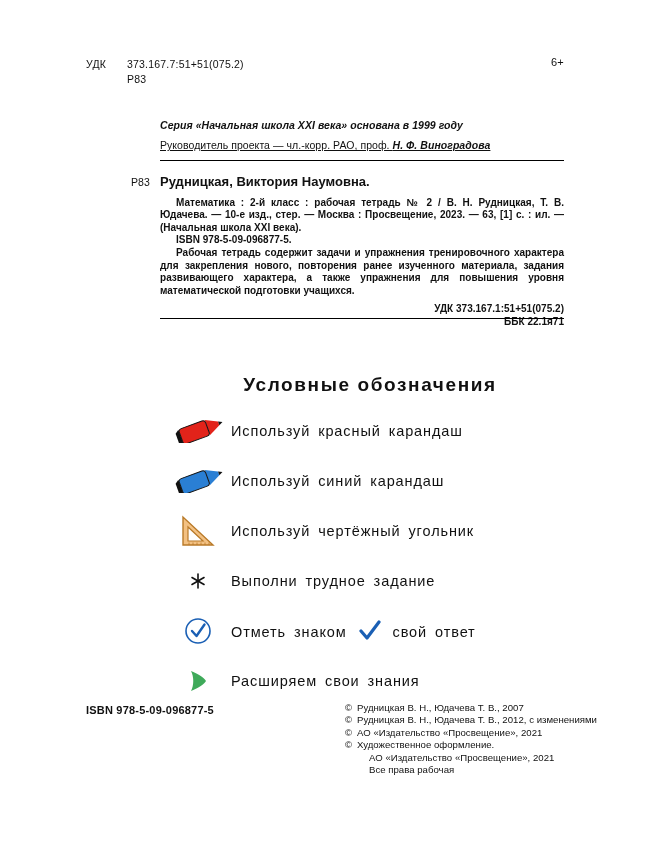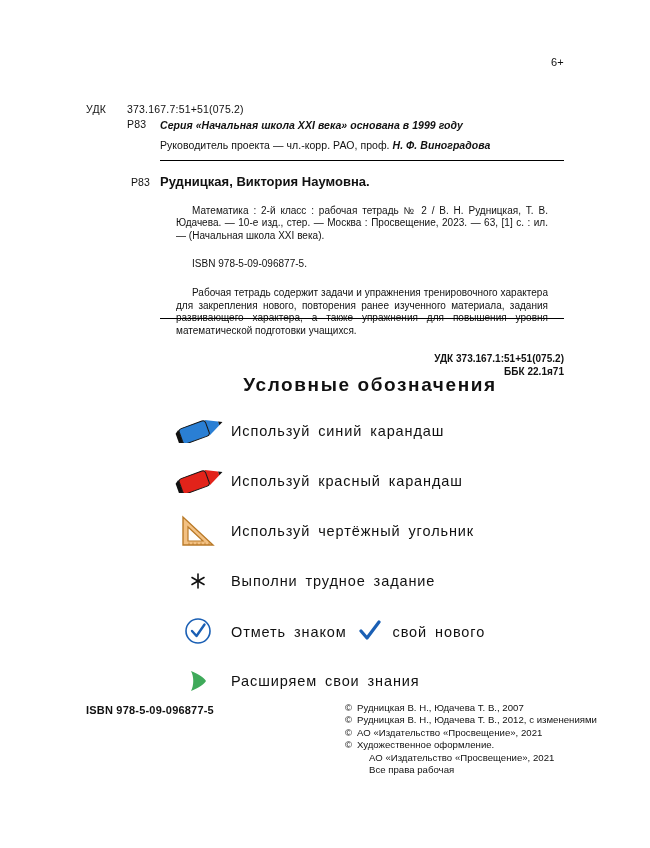--- a/index.html
+++ b/index.html
@@ -24,21 +24,20 @@
   }
 
   
   .top-codes {
     position: absolute;
     left: 86px;
     top: 57px;
     font-size: 10.5px;
     line-height: 14.5px;
     letter-spacing: 0.2px;
-    margin-top: 45px;
   }
   .top-codes .row {
     display: flex;
   }
   .top-codes .lbl {
     width: 41px;
     flex: none;
   }
   .top-codes .val {
     white-space: nowrap;
@@ -63,20 +62,21 @@
     font-style: italic;
     font-weight: bold;
     line-height: 15px;
     letter-spacing: 0.05px;
   }
   .leader-line {
     font-size: 10.5px;
     line-height: 16px;
     margin-top: 4px;
     letter-spacing: 0.05px;
+    text-decoration: underline;
   }
   .leader-line i {
     font-style: italic;
     font-weight: bold;
   }
   .rule {
     border-top: 1px solid #000;
     margin-top: 7px;
   }
 
@@ -97,22 +97,23 @@
     top: 0;
     font-size: 10.5px;
     font-weight: normal;
   }
   .cip .author {
     font-weight: bold;
     font-size: 13px;
     margin-bottom: 8px;
   }
   .cip p {
-    margin: 16px;
+    margin: 0;
     text-indent: 16px;
+    font-weight: bold;
   }
   .cip .isbn-line {
     text-indent: 16px;
     margin-top: 0;
   }
   .cip-codes {
     margin-top: 6px;
     text-align: right;
     font-weight: bold;
     font-size: 10px;
@@ -242,43 +243,43 @@
 
   <div class="legend-title">Условные  обозначения</div>
 
   <div class="legend-list">
 
     <div class="legend-row">
       <div class="legend-icon">
         <svg width="56" height="24" viewBox="0 0 56 24">
           <g transform="rotate(-20 28 12)">
             <polygon points="6,7 10,4 10,20 6,17" fill="#111"></polygon>
+            <rect x="10" y="4" width="28" height="16" rx="3" fill="#e2231a"></rect>
+            <polygon points="38,4 50,10 50,14 38,20" fill="#e2231a"></polygon>
+            <polygon points="50,10 54,12 50,14" fill="#111"></polygon>
+            <rect x="10" y="4" width="28" height="16" rx="3" fill="none" stroke="#111" stroke-width="1"></rect>
+          </g>
+        </svg>
+      </div>
+      <div class="legend-text">Используй  красный  карандаш</div>
+    </div>
+
+    <div class="legend-row">
+      <div class="legend-icon">
+        <svg width="56" height="24" viewBox="0 0 56 24">
+          <g transform="rotate(-20 28 12)">
+            <polygon points="6,7 10,4 10,20 6,17" fill="#111"></polygon>
             <rect x="10" y="4" width="28" height="16" rx="3" fill="#2a7fd4"></rect>
             <polygon points="38,4 50,10 50,14 38,20" fill="#2a7fd4"></polygon>
             <polygon points="50,10 54,12 50,14" fill="#111"></polygon>
             <rect x="10" y="4" width="28" height="16" rx="3" fill="none" stroke="#111" stroke-width="1"></rect>
           </g>
         </svg>
       </div>
       <div class="legend-text">Используй  синий  карандаш</div>
-    </div>
-
-    <div class="legend-row">
-      <div class="legend-icon">
-        <svg width="56" height="24" viewBox="0 0 56 24">
-          <g transform="rotate(-20 28 12)">
-            <polygon points="6,7 10,4 10,20 6,17" fill="#111"></polygon>
-            <rect x="10" y="4" width="28" height="16" rx="3" fill="#e2231a"></rect>
-            <polygon points="38,4 50,10 50,14 38,20" fill="#e2231a"></polygon>
-            <polygon points="50,10 54,12 50,14" fill="#111"></polygon>
-            <rect x="10" y="4" width="28" height="16" rx="3" fill="none" stroke="#111" stroke-width="1"></rect>
-          </g>
-        </svg>
-      </div>
-      <div class="legend-text">Используй  красный  карандаш</div>
     </div>
 
     <div class="legend-row">
       <div class="legend-icon">
         <svg width="44" height="36" viewBox="0 0 44 36">
           <polygon points="7,32 37,32 7,4" fill="#f3c183" stroke="#b97a28" stroke-width="1.4"></polygon>
           <polygon points="12,28 27,28 12,14" fill="#ffffff" stroke="#b97a28" stroke-width="1.2"></polygon>
           <g stroke="#b97a28" stroke-width="0.8">
             <line x1="13" y1="32" x2="13" y2="29.5"></line>
             <line x1="17" y1="32" x2="17" y2="29.5"></line>
@@ -312,21 +313,21 @@
           <path d="M9 15 L13.5 20 L21.5 8.5" fill="none" stroke="#1a5fb4" stroke-width="2.4" stroke-linecap="round" stroke-linejoin="round"></path>
         </svg>
       </div>
       <div class="legend-text">
         <span>Отметь  знаком</span>
         <span class="check-inline">
           <svg width="22" height="20" viewBox="0 0 22 20">
             <path d="M2 11 L8 18 L20 2" fill="none" stroke="#1a5fb4" stroke-width="3.2" stroke-linecap="round" stroke-linejoin="round"></path>
           </svg>
         </span>
-        <span>свой  нового</span>
+        <span>свой  ответ</span>
       </div>
     </div>
 
     <div class="legend-row">
       <div class="legend-icon">
         <svg width="30" height="26" viewBox="0 0 30 26">
           <path d="M8 3 C 16 6, 21 10, 23 13 C 21 16, 16 20, 8 23 C 11 17, 11 9, 8 3 Z" fill="#3faa5a"></path>
         </svg>
       </div>
       <div class="legend-text">Расширяем  свои  знания</div>

